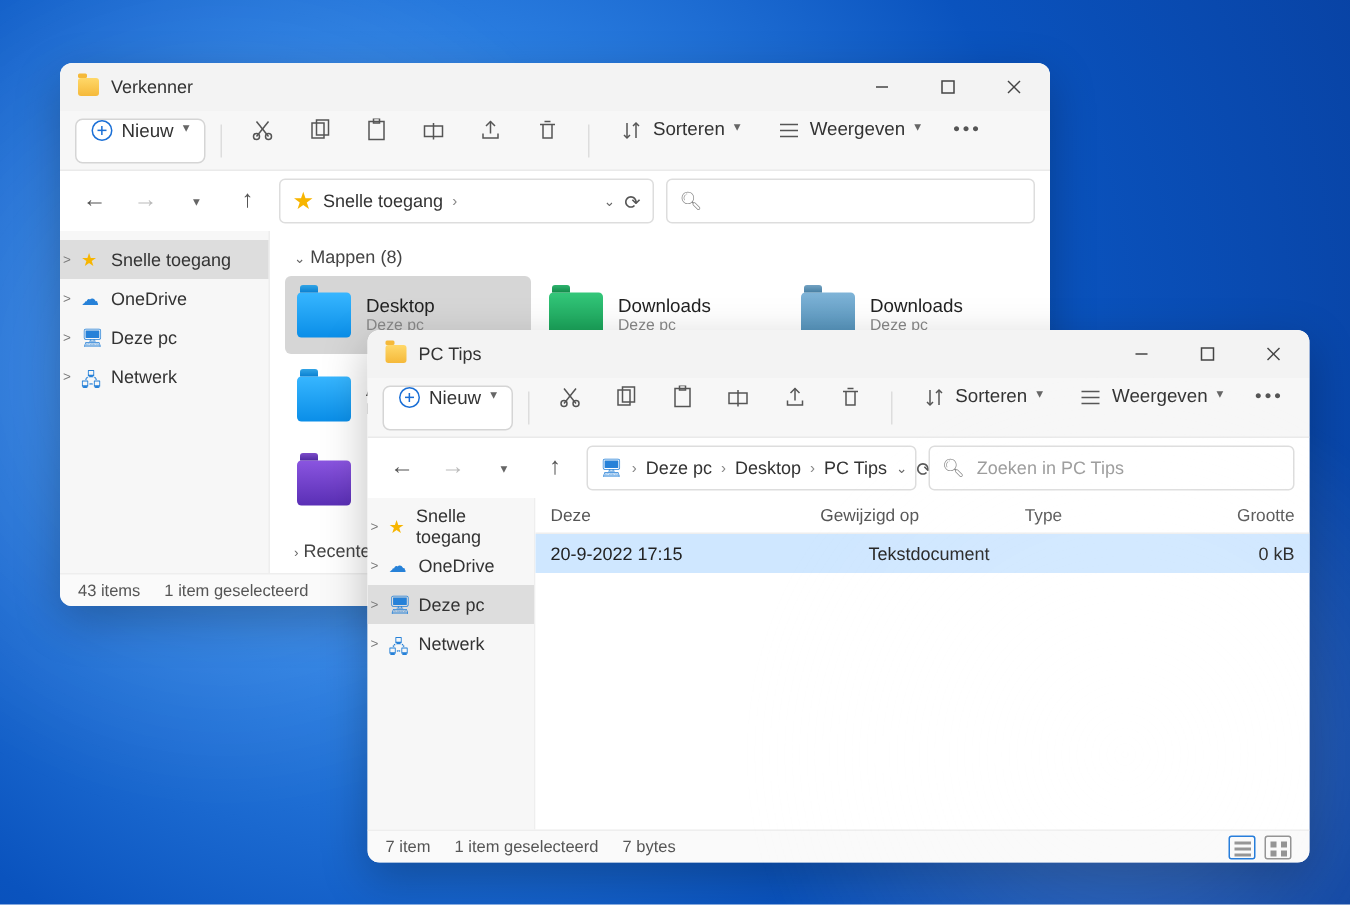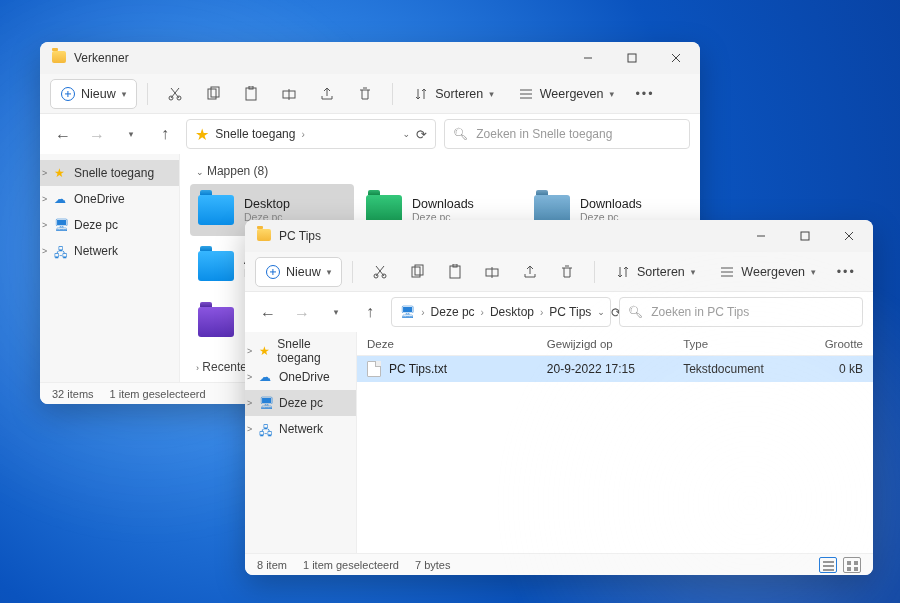--- a/index.html
+++ b/index.html
@@ -23,32 +23,32 @@
     box-shadow: 0 10px 30px rgba(0,0,0,0.25);
     display:flex; flex-direction:column; overflow:hidden;
   }
   .win-a { left:40px; top:42px; width:660px; height:362px; }
   .win-b { left:245px; top:220px; width:628px; height:355px; background:#fff;}
 
   .titlebar {
     height:32px; display:flex; align-items:center; justify-content:space-between;
     padding:0 2px 0 12px; background:#f3f3f3; border-top-left-radius:8px; border-top-right-radius:8px;
   }
-  .titlebar .left { display:flex; gap:8px; font-size:12px; color:#333; }
+  .titlebar .left { display:flex; align-items:center; gap:8px; font-size:12px; color:#333; }
   .title-icon { width:14px; height:12px; background:linear-gradient(#ffd869,#f5b93a); border-radius:2px; position:relative;}
   .title-icon::before{content:"";position:absolute;top:-3px;left:0;width:6px;height:3px;background:#f5b93a;border-radius:1px;}
   .winctrls { display:flex; }
   .winctrl { width:44px; height:32px; display:flex; align-items:center; justify-content:center; color:#555;}
   .winctrl svg{width:10px;height:10px;stroke:#444;fill:none;stroke-width:1;}
 
   .toolbar {
     height:40px; background:#f7f7f7; display:flex; align-items:center; gap:4px;
     padding:0 10px; border-bottom:1px solid #eaeaea;
   }
-  .tbtn { height:30px; padding:0 10px; display:flex; align-items:center; gap:6px;
+  .tbtn { height:30px; padding:0 10px; display:flex; gap:6px;
     border-radius:5px; color:#333; font-size:12.5px;}
   .tbtn.iconbtn{width:34px;justify-content:center;padding:0;}
   .tbtn.new{border:1px solid #d5d5d5; background:#fff;}
   .sep{width:1px;height:22px;background:#ddd;margin:0 6px;}
   .chev{font-size:9px;color:#666;}
   .plus{width:14px;height:14px;border:1.2px solid #1a6fd6;border-radius:50%;position:relative;}
   .plus::before,.plus::after{content:"";position:absolute;background:#1a6fd6;}
   .plus::before{left:3px;right:3px;top:50%;height:1.2px;transform:translateY(-50%);}
   .plus::after{top:3px;bottom:3px;left:50%;width:1.2px;transform:translateX(-50%);}
 
@@ -239,21 +239,20 @@
       <span class="star">★</span>
       <span class="crumb">Snelle toegang</span>
       <span class="crumb-sep">›</span>
       <div class="crumb-end">
         <span class="chev">⌄</span>
         <span style="font-size:13px;color:#555">⟳</span>
       </div>
     </div>
     <div class="search">
       <span style="color:#888">🔍︎</span>
-      <input placeholder="Zoeken in Snelle toegang" style="">
     </div>
   </div>
 
   <div class="body">
     <div class="side" id="sideA">
         <div class="side-item sel">
           <span class="side-caret">&gt;</span>
           <span class="sicon star">★</span>
           <span>Snelle toegang</span>
         </div>
@@ -330,21 +329,21 @@
           </div>
         </div>
       <div class="recent">
         <span class="chev">›</span>
         <span>Recente best</span>
       </div>
     </div>
   </div>
 
   <div class="status">
-    <span>32 items</span>
+    <span>43 items</span>
     <span>1 item geselecteerd</span>
   </div>
 </div>
 
 <div class="window win-b">
   <div class="titlebar">
     <div class="left">
       <span class="title-icon"></span>
       <span>PC Tips</span>
     </div>
@@ -491,34 +490,30 @@
       </div>
     <div class="main">
       <div class="cols">
         <div class="c-name">Deze</div>
         <div class="c-date">Gewijzigd op</div>
         <div class="c-type">Type</div>
         <div class="c-size">Grootte</div>
       </div>
       <div id="rowsB">
           <div class="row sel">
-            <div class="c-name">
-              <span class="docicon"></span>
-              <span>PC Tips.txt</span>
-            </div>
             <div class="c-date">20-9-2022 17:15</div>
             <div class="c-type">Tekstdocument</div>
             <div class="c-size">0 kB</div>
           </div>
         </div>
     </div>
   </div>
 
   <div class="status">
-    <span>8 item</span>
+    <span>7 item</span>
     <span>1 item geselecteerd</span>
     <span>7 bytes</span>
     <div class="right">
       <div class="viewbtn list" style="border-color:#0a6cd6"></div>
       <div class="viewbtn grid"></div>
     </div>
   </div>
 </div>
 
 </body></html>

